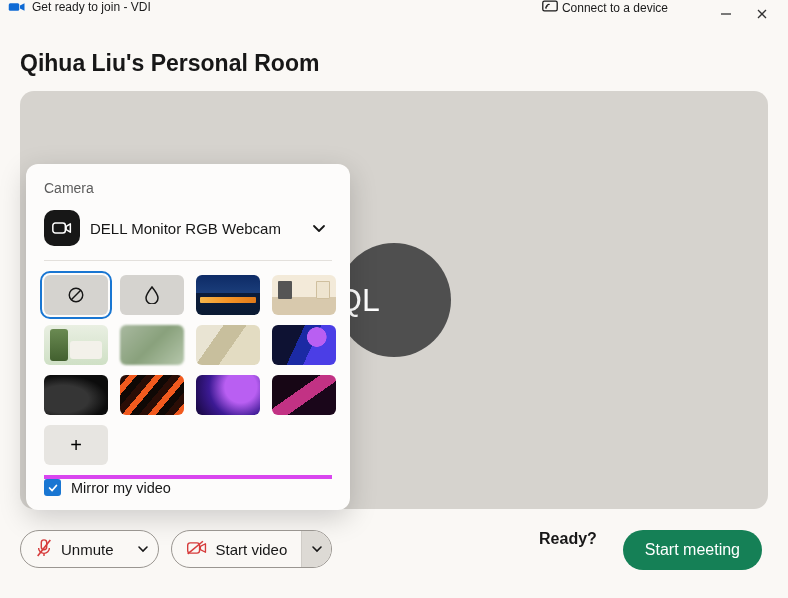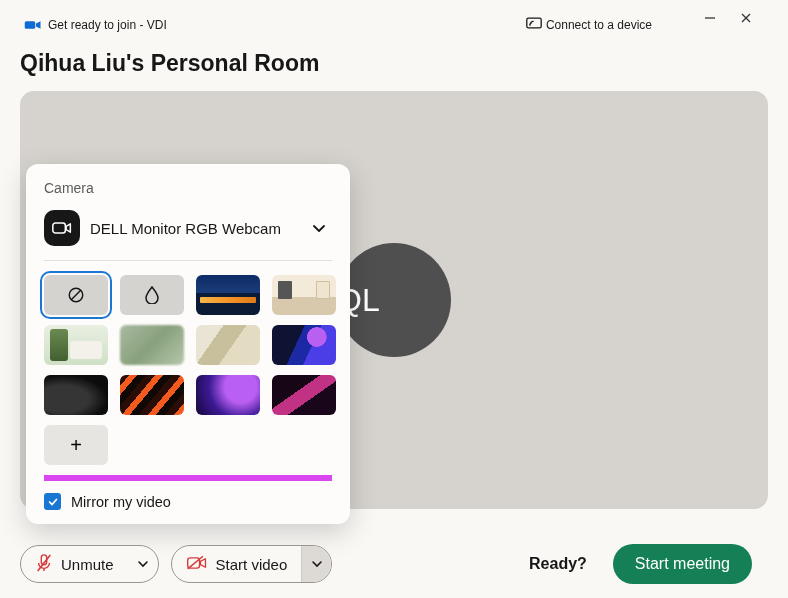--- a/index.html
+++ b/index.html
@@ -8,22 +8,22 @@
     background: #faf8f5;
     width: 788px;
     height: 598px;
     overflow: hidden;
     position: relative;
   }
   
   .titlebar {
     height: 32px;
     display: flex;
-    align-items: flex-end;
-    padding: 0 24px;
+    align-items: flex-start;
+    padding: 0 8px;
     font-size: 12px;
     color: #1b1b1b;
   }
   .titlebar .app-icon {
     width: 18px; height: 14px; margin-right: 6px;
   }
   .titlebar .app-icon svg { display:block; }
   .titlebar .title-text { flex: 0 0 auto; }
   .titlebar .spacer { flex: 1; }
   .titlebar .connect-device {
@@ -125,35 +125,34 @@
   .bg-tile.wave {
     background: radial-gradient(circle at 70% 30%, #b95ff2 0 18%, transparent 19%),
                 linear-gradient(115deg,#0e1233 40%, #1b2aa4 40% 60%, #4b3ee6 60%);
   }
   .bg-tile.dark1 { background: radial-gradient(ellipse at 30% 60%, #353535 0 40%, #0c0c0c 70%);}
   .bg-tile.lava { background: repeating-linear-gradient(130deg,#2a0d06 0 7px,#f25a1e 7px 13px,#0f0805 13px 20px);}
   .bg-tile.purple { background: radial-gradient(circle at 70% 30%, #b95ff2 0 30%, #3c1a94 60%, #15063a 100%);}
   .bg-tile.magenta { background: linear-gradient(145deg,#170615 40%, #c23284 40% 60%, #1a061a 60%);}
 
   .mirror-row {
-    border-top: 6px solid #d946ef;
-    padding-top: 12px;
+    border-top: 4px solid #d946ef;
     display:flex; align-items:center; gap:10px;
     font-size:14.5px; color:#171717;
   }
   .checkbox {
     width:17px; height:17px; border-radius:3px;
     background:#1976d2; display:flex; align-items:center; justify-content:center;
     cursor:pointer;
   }
   
   .bottom-bar {
-    position:absolute; left:0; right:16px; bottom:0;
+    position:absolute; left:0; right:6px; bottom:0;
     height: 68px;
-    display:flex; align-items:center;
+    display:flex; 
     padding: 0 20px;
     gap: 12px;
   }
   .pill-btn {
     height: 38px;
     border: 1.5px solid #9a9691;
     border-radius: 20px;
     background:#faf8f5;
     display:flex; align-items:center;
     font-size:15px; color:#171717;

